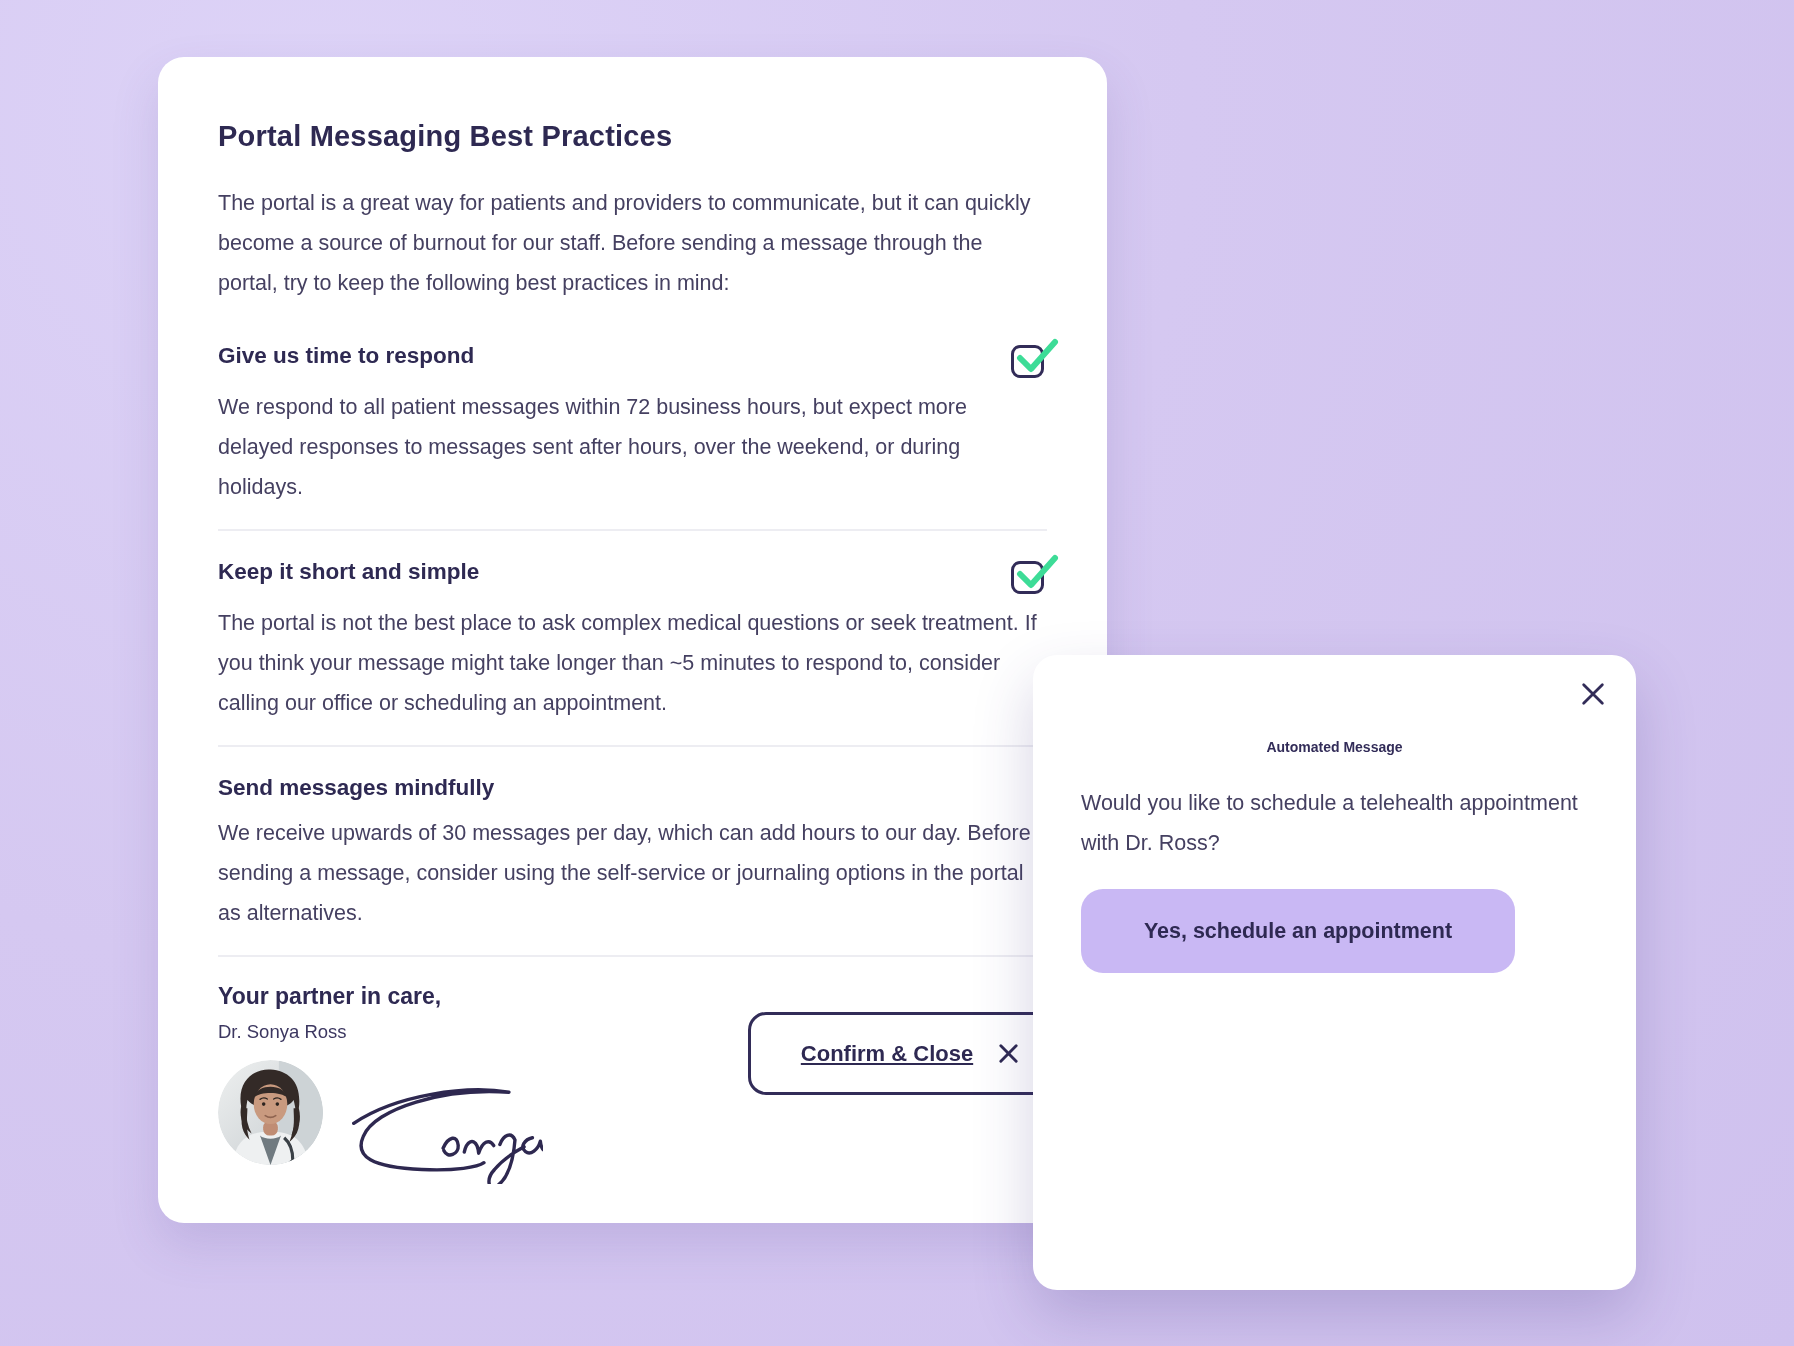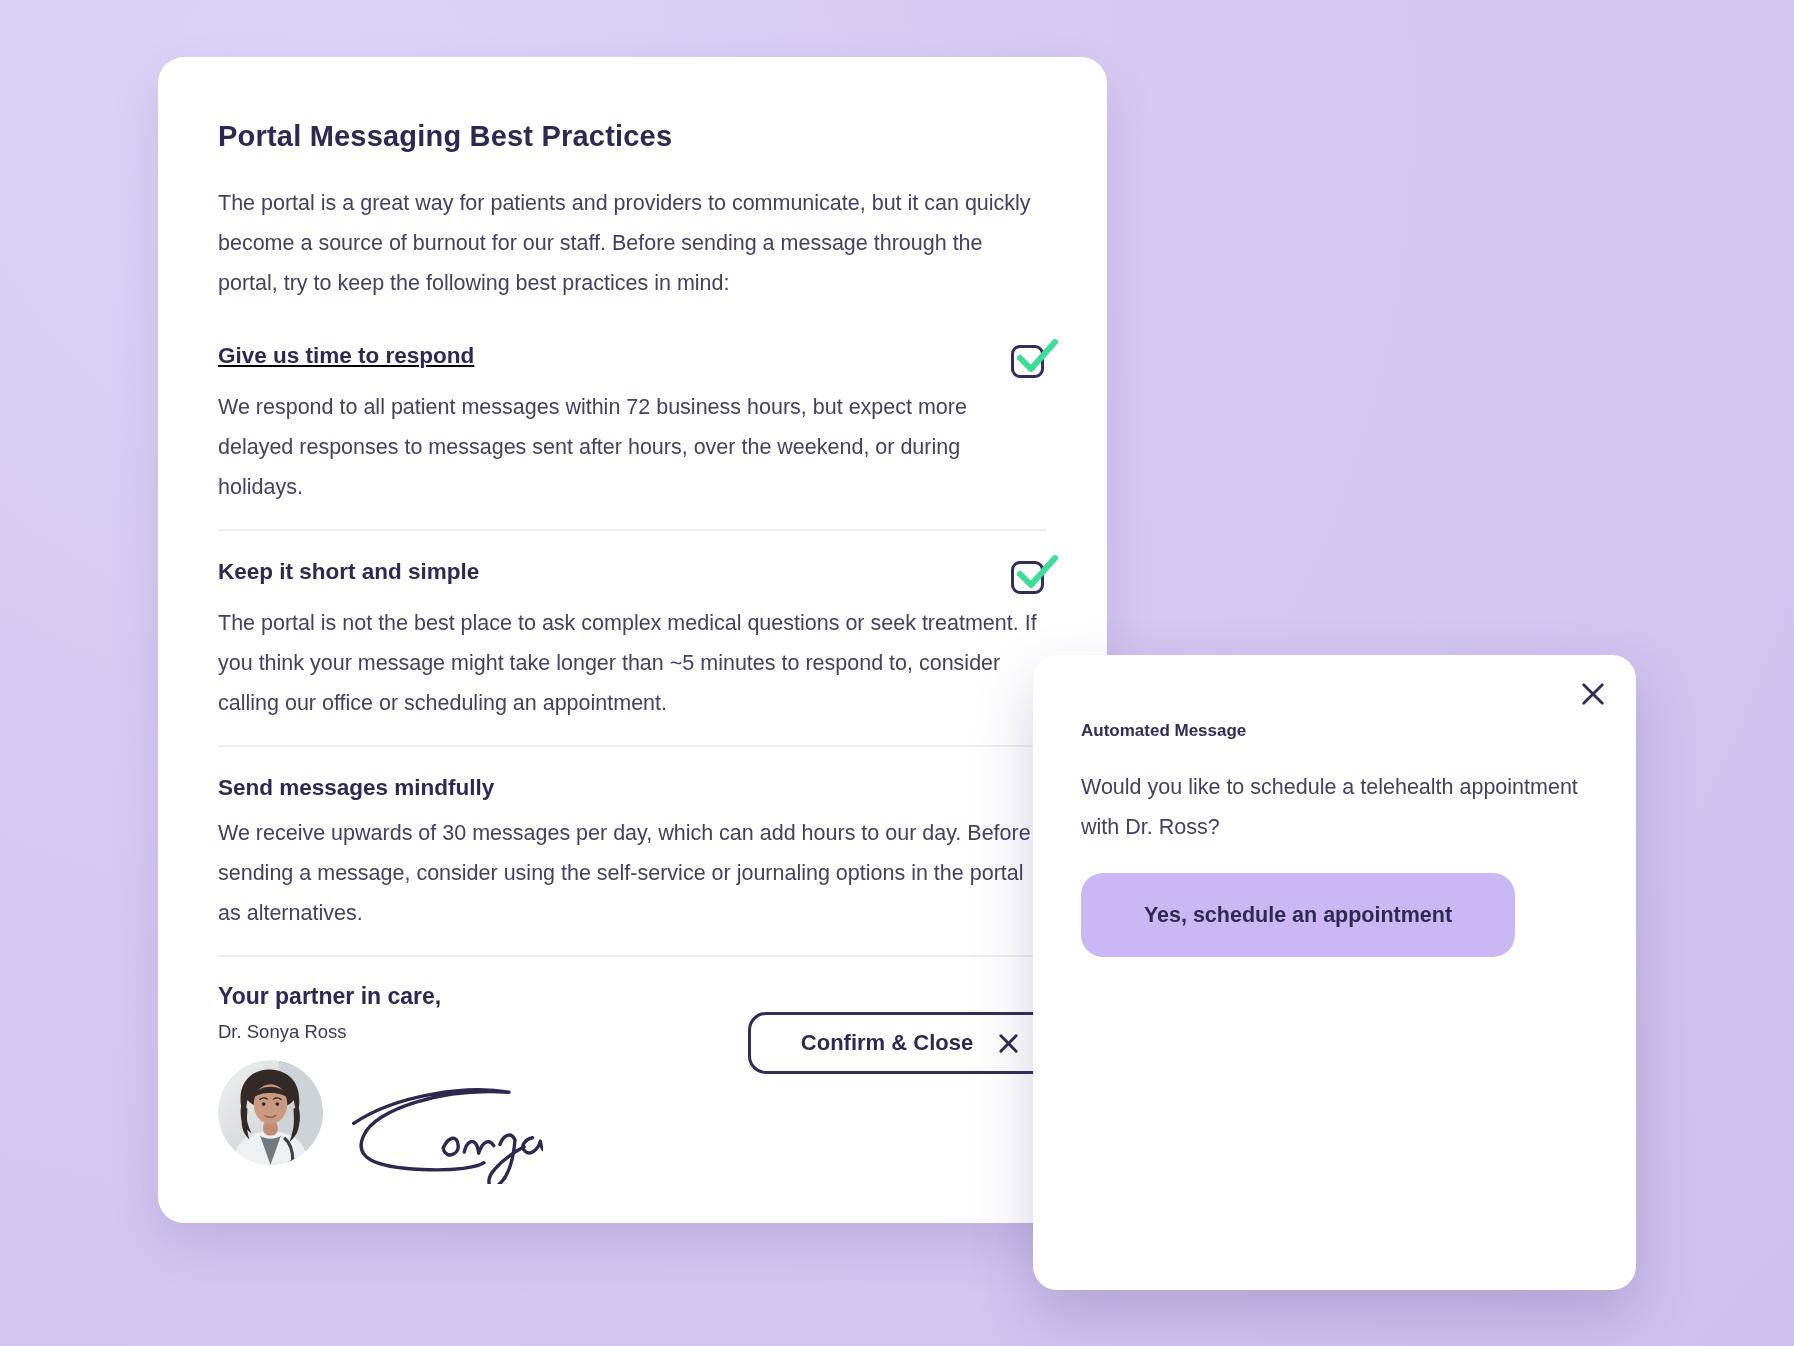--- a/index.html
+++ b/index.html
@@ -50,38 +50,38 @@
   .signoff-name { margin-top:9px; font-size:18.5px; line-height:24px; color:#3c3760; }
   .signoff-row { margin-top:16px; display:flex; align-items:flex-start; }
   .avatar {
     width:105px; height:105px; border-radius:50%; overflow:hidden; flex:0 0 auto;
   }
   .avatar svg { display:block; }
   .signature { margin-left:8px; margin-top:14px; }
 
   
   .confirm-btn {
-    position:absolute; left:590px; top:955px; width:325px; height:62px;
+    position:absolute; left:590px; top:955px; width:325px; height:83px;
     background:#ffffff; border:3px solid #322c58; border-radius:18px;
     display:flex; align-items:center; justify-content:center; gap:24px;
-    font-size:22px; font-weight:bold; color:#2e2952; cursor:pointer;
+    font-size:22px; font-weight:bold; color:#2e2952; cursor:pointer;text-decoration:underline;
   }
 
   
   .modal {
     position:absolute; left:1033px; top:655px; width:603px; height:635px;
     background:#ffffff; border-radius:24px;
     box-shadow: 0 26px 60px rgba(66,48,128,0.22);
     padding:46px 48px; z-index:5;
   }
   .modal-close {
     position:absolute; top:24px; right:28px; width:30px; height:30px;
     display:flex; align-items:center; justify-content:center; cursor:pointer;
   }
-  .modal-heading { margin-top:18px; font-size:17px; line-height:24px; font-weight:bold; color:#322c58; }
+  .modal-heading { margin-top:34px; font-size:14px; line-height:24px; font-weight:bold; color:#322c58;text-align:center; }
   .modal-p { margin-top:24px; font-size:21.5px; line-height:40px; color:#454061; }
   .modal-p + .modal-p { margin-top:26px; }
 
   .btn-primary {
     margin-top:26px; width:434px; height:84px; border:none; border-radius:22px;
     background:#c9b8f4; color:#2e2952; font-size:21.5px; font-weight:bold;
     font-family:"Liberation Sans", sans-serif;
     display:flex; align-items:center; justify-content:center; cursor:pointer;
   }
   .btn-secondary {
@@ -96,21 +96,21 @@
 
 <div id="screen">
 
   <div class="main-card">
 
     <div class="doc-title">Portal Messaging Best Practices</div>
 
     <div class="doc-intro">The portal is a great way for patients and providers to communicate, but it can quickly become a source of burnout for our staff. Before sending a message through the portal, try to keep the following best practices in mind:</div>
 
     <div class="section">
-      <div class="section-head-row" style="margin-top:36px;text-decoration:underline;">
+      <div class="section-head-row" style="margin-top:36px;">
         <div class="section-heading">Give us time to respond</div>
         <span class="checkbox">
           <span class="box"></span>
           <svg width="46" height="42" viewBox="0 0 46 42">
             <polyline points="6,21 17,32 41,5" fill="none" stroke="#3ddc97" stroke-width="6" stroke-linecap="round" stroke-linejoin="round"></polyline>
           </svg>
         </span>
       </div>
       <div class="section-body">We respond to all patient messages within 72 business hours, but expect more delayed responses to messages sent after hours, over the weekend, or during holidays.</div>
     </div>

